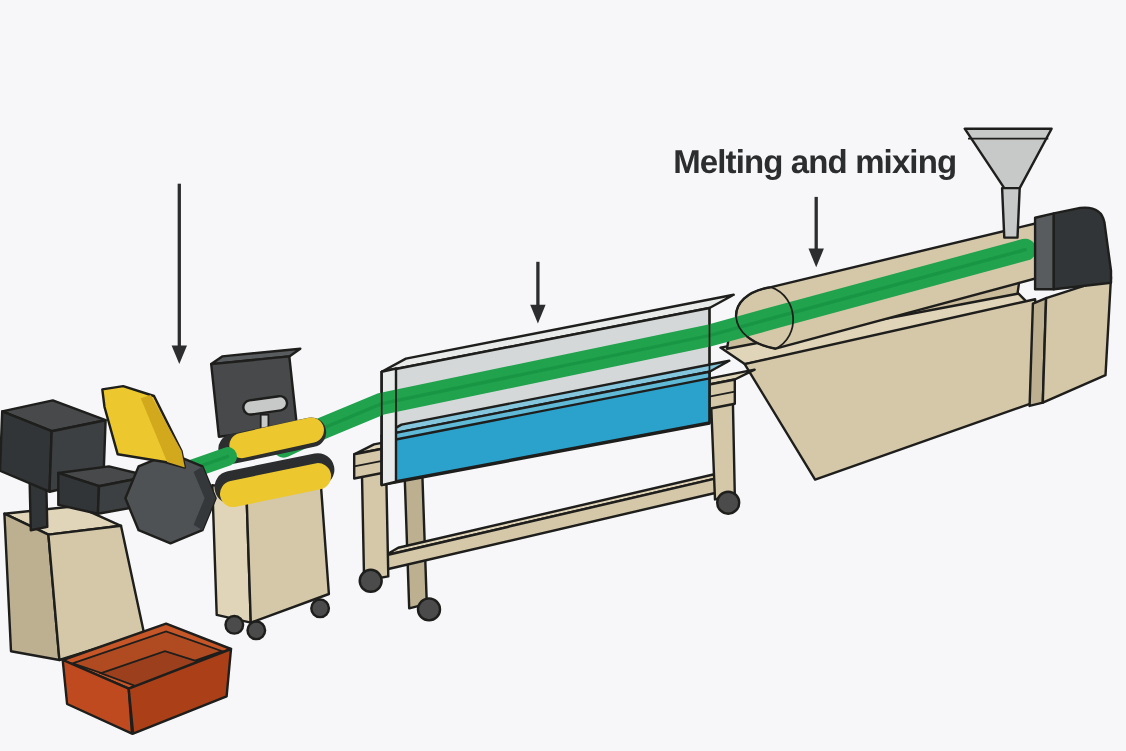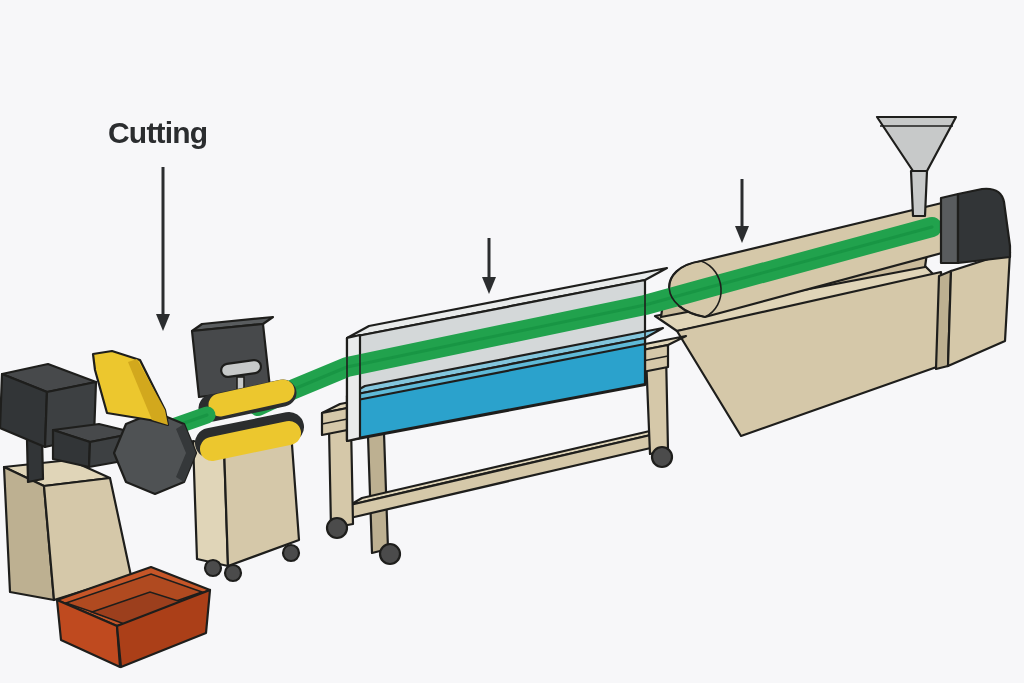--- a/index.html
+++ b/index.html
@@ -134,14 +134,14 @@
     <g>
       <line class="arrow-line" x1="489" y1="238" x2="489" y2="279"></line>
       <polygon class="arrow-head" points="489,294 482,277 496,277"></polygon>
     </g>
     <g>
       <line class="arrow-line" x1="742" y1="179" x2="742" y2="228"></line>
       <polygon class="arrow-head" points="742,243 735,226 749,226"></polygon>
     </g>
   </svg>
 
-  <div class="label" style="left:108px;top:118px">Cutting</div>
+  <div class="label" style="left:612px;top:133px">Melting and mixing</div>
 </div>
 
 </body></html>

